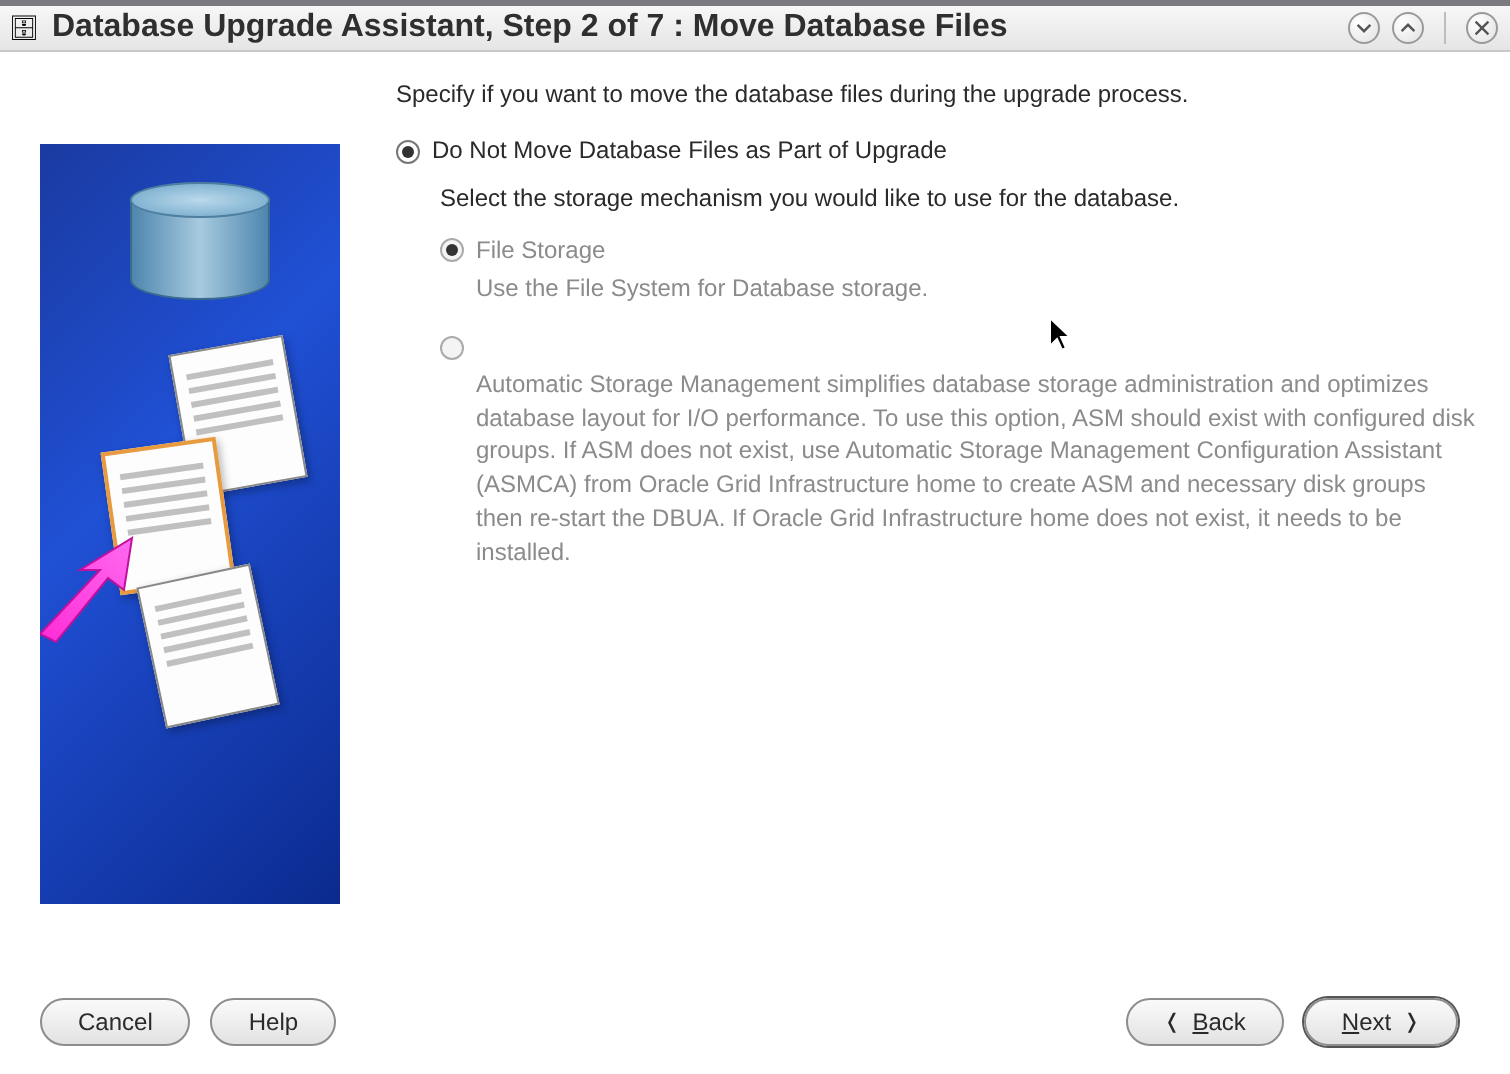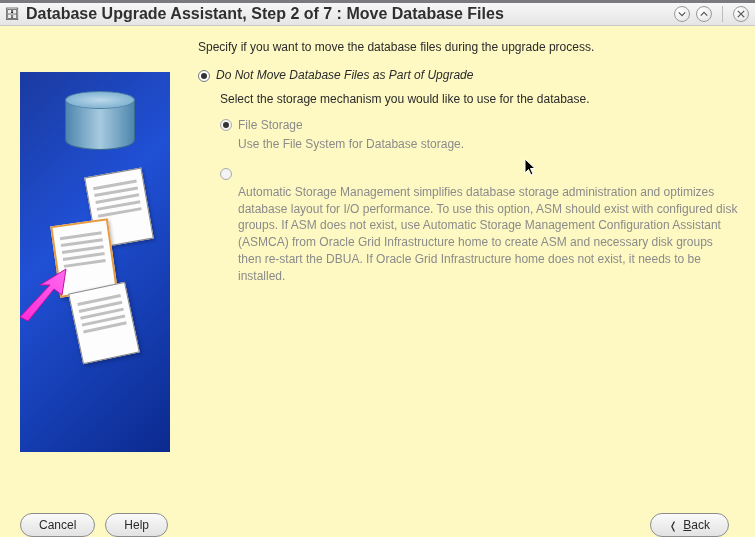--- a/index.html
+++ b/index.html
@@ -57,21 +57,21 @@
   }
   .tb-sep {
     width: 1px;
     height: 16px;
     background: #bdbdbd;
     margin: 0 4px;
   }
   .content {
     position: relative;
     height: calc(537px - 26px);
-    background: #fef9c3;
+    background: #ffffff;
     padding: 14px 16px 14px 20px;
   }
   .main-row {
     display: flex;
     gap: 28px;
   }
   .side-graphic {
     width: 150px;
     height: 380px;
     margin-top: 32px;
@@ -137,21 +137,20 @@
     color: #2a2a2a;
   }
   .instr {
     margin-bottom: 14px;
   }
   .opt {
     display: flex;
     align-items: flex-end;
     gap: 6px;
     margin-bottom: 10px;
-    font-style: italic;
   }
   .radio {
     appearance: none;
     width: 12px;
     height: 12px;
     border: 1px solid #777;
     border-radius: 50%;
     margin-top: 1px;
     position: relative;
     background: #fff;
@@ -184,21 +183,21 @@
   .disabled-text { color: #8b8b8b; }
   .desc {
     margin-left: 18px;
     margin-bottom: 14px;
     line-height: 1.4;
     max-width: 500px;
   }
 
   .button-bar {
     position: absolute;
-    bottom: 0;
+    bottom: 14px;
     left: 20px;
     right: 16px;
     display: flex;
     align-items: center;
   }
   .btn {
     height: 24px;
     border: 1px solid #8d8d8d;
     border-radius: 12px;
     background: linear-gradient(to bottom, #fafafa, #e2e2e2);
@@ -326,20 +325,24 @@
         <span>Cancel</span>
       </div>
     <div class="btn">
         <span>Help</span>
       </div>
     <div class="nav-group">
       <div class="btn">
         <span class="chev">❬</span>
         <span><span class="underline">B</span><span>ack</span></span>
       </div>
+      <div class="btn primary">
+        <span><span class="underline">N</span><span>ext</span></span>
+        <span class="chev">❭</span>
+      </div>
     </div>
   </div>
 
   <div class="cursor">
     <svg width="16" height="20" viewBox="0 0 16 20">
         <path d="M1 1 L1 15 L4.5 11.5 L7 17 L9 16 L6.5 10.5 L11 10.5 Z" fill="#000" stroke="#fff" stroke-width="1"></path>
       </svg>
   </div>
 </div>
 

